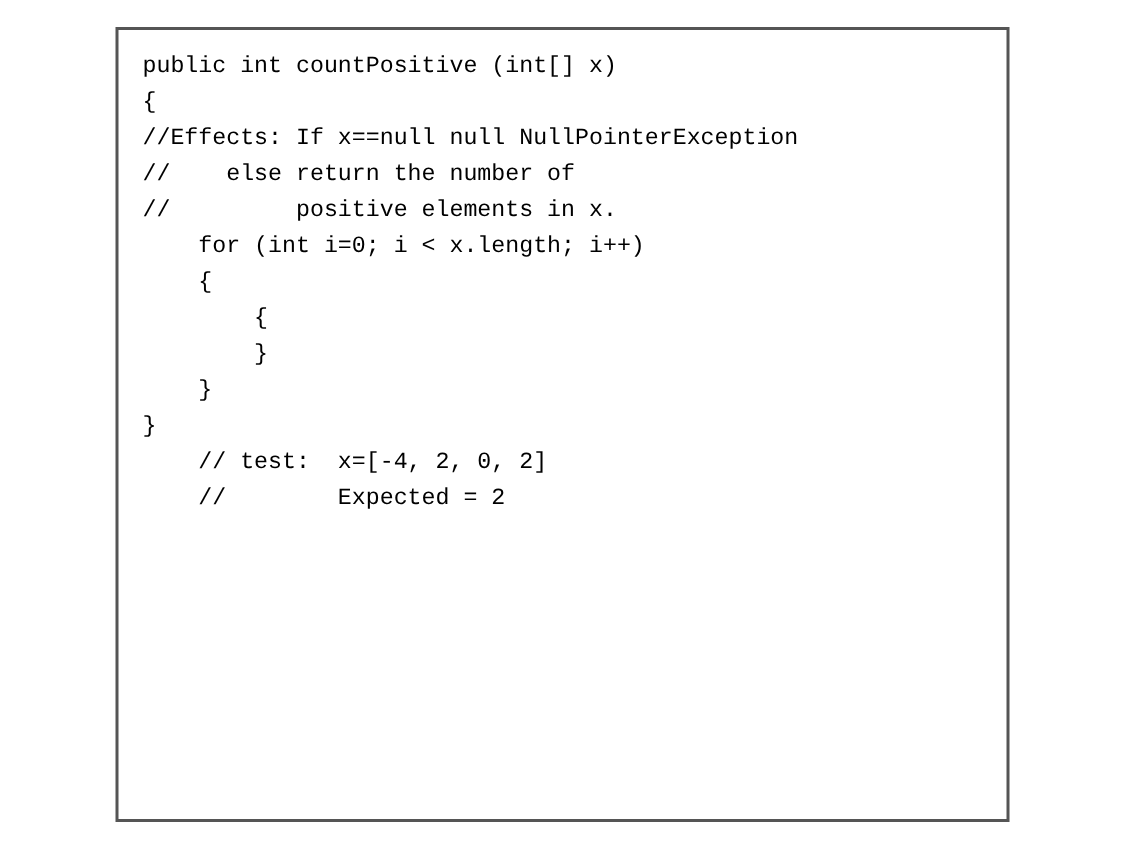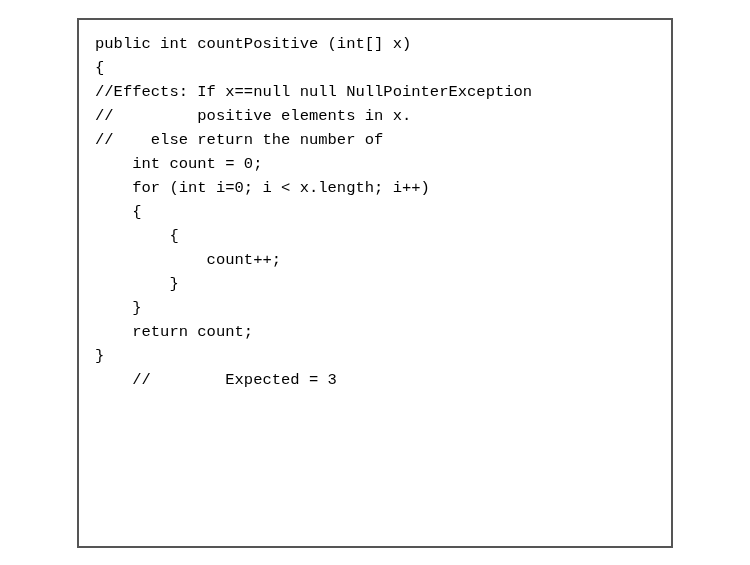--- a/index.html
+++ b/index.html
@@ -37,25 +37,23 @@
       display: block;
     }
   </style>
 </head>
 <body>
 
 <div class="code-container" id="code-block">
 <span class="code-line">public int countPositive (int[] x)</span>
     <span class="code-line">{</span>
     <span class="code-line">//Effects: If x==null null NullPointerException</span>
+    <span class="code-line">//    else return the number of</span>
     <span class="code-line">//         positive elements in x.</span>
-    <span class="code-line">//    else return the number of</span>
-    <span class="code-line">    int count = 0;</span>
     <span class="code-line">    for (int i=0; i &lt; x.length; i++)</span>
     <span class="code-line">    {</span>
     <span class="code-line">        {</span>
-    <span class="code-line">            count++;</span>
     <span class="code-line">        }</span>
     <span class="code-line">    }</span>
-    <span class="code-line">    return count;</span>
     <span class="code-line">}</span>
-    <span class="code-line">    //        Expected = 3</span>
+    <span class="code-line">    // test:  x=[-4, 2, 0, 2]</span>
+    <span class="code-line">    //        Expected = 2</span>
   </div>
 
 </body></html>

